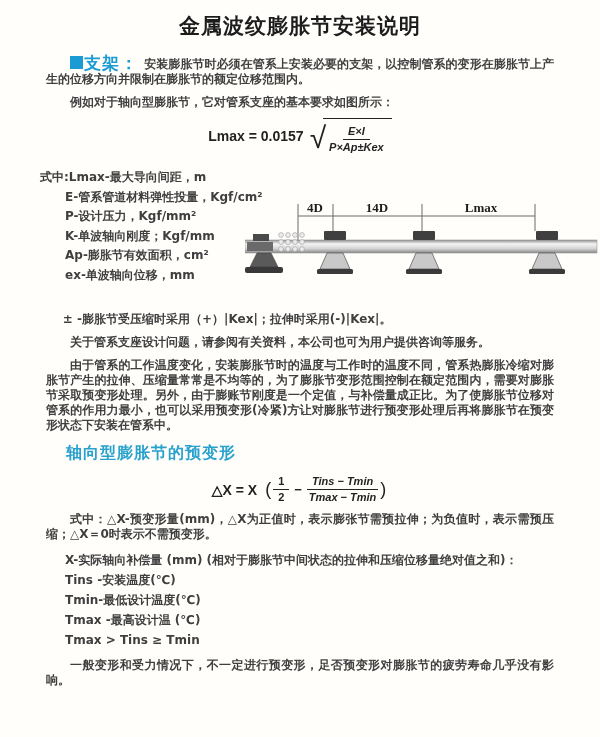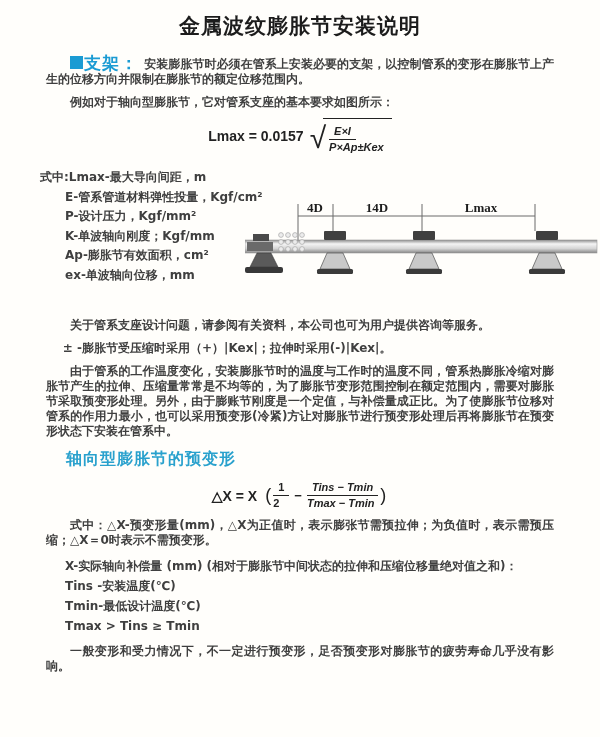--- a/index.html
+++ b/index.html
@@ -29,21 +29,21 @@
     vertical-align:-1px;margin-right:6px;
   }
   .sec-head-line{margin-top:14px;text-indent:1.6em;font-size:12px;}
   
   .formula-row{display:flex;align-items:center;justify-content:center;
     font-family:Liberation Sans, sans-serif;font-weight:700;color:#222;}
   .lmax-row{margin:8px 0 6px 0;}
   .f-lhs{font-size:14px;margin-right:6px;}
   .radical{font-size:30px;font-weight:400;line-height:26px;margin-right:-3px;transform:translateY(2px);}
   .rootbox{border-top:1.6px solid #222;padding:2px 8px 0 6px;}
-  .frac{display:inline-flex;flex-direction:column;align-items:flex-start;
+  .frac{display:inline-flex;flex-direction:column;align-items:center;
     font-style:italic;font-size:11px;line-height:13px;}
   .frac .num{border-bottom:1px solid #222;padding:0 5px 1px;}
   .frac .den{padding-top:1px;}
   .frac.upright{font-style:normal;}
   .paren{font-size:18px;font-weight:400;margin:0 2px;}
   .ax-row{margin:10px 0 8px 0;}
   .mid-op{margin:0 5px;font-size:13px;}
   
   .defs-row{position:relative;margin-top:14px;height:142px;}
   .def-line{font-size:12px;font-weight:600;line-height:19.5px;margin-left:27px;color:#3f3f3f;}
@@ -147,22 +147,22 @@
           <rect x="161" y="71" width="36" height="5" rx="1.5" fill="#3a3a3a"></rect>
         </g>
         <g>
           <rect x="291" y="33" width="22" height="9" rx="1" fill="#3f3f3f"></rect>
           <polygon points="294,55 310,55 317,71 287,71" fill="#c9c9c9" stroke="#4f4f4f" stroke-width="0.7"></polygon>
           <rect x="284" y="71" width="36" height="5" rx="1.5" fill="#3a3a3a"></rect>
         </g>
       </svg>
     </div>
 
+    <p class="para note-line pm-line">± -膨胀节受压缩时采用（+）|Kex|；拉伸时采用(-)|Kex|。</p>
     <p class="para">关于管系支座设计问题，请参阅有关资料，本公司也可为用户提供咨询等服务。</p>
-    <p class="para note-line pm-line">± -膨胀节受压缩时采用（+）|Kex|；拉伸时采用(-)|Kex|。</p>
 
     <p class="para">由于管系的工作温度变化，安装膨胀节时的温度与工作时的温度不同，管系热膨胀冷缩对膨胀节产生的拉伸、压缩量常常是不均等的，为了膨胀节变形范围控制在额定范围内，需要对膨胀节采取预变形处理。另外，由于膨账节刚度是一个定值，与补偿量成正比。为了使膨胀节位移对管系的作用力最小，也可以采用预变形(冷紧)方让对膨胀节进行预变形处理后再将膨胀节在预变形状态下安装在管系中。</p>
 
     <div class="sub-heading">轴向型膨胀节的预变形</div>
 
     <div class="formula-row ax-row">
       <span class="f-lhs">△X = X</span>
       <span class="paren">(</span>
       <span class="frac upright">
         <span class="num">1</span>
@@ -173,17 +173,18 @@
         <span class="num">Tins − Tmin</span>
         <span class="den">Tmax − Tmin</span>
       </span>
       <span class="paren">)</span>
     </div>
 
     <p class="para">式中：△X-预变形量(mm)，△X为正值时，表示膨张节需预拉伸；为负值时，表示需预压缩；△X＝0时表示不需预变形。</p>
     <div class="plain-line">X-实际轴向补偿量 (mm) (相对于膨胀节中间状态的拉伸和压缩位移量绝对值之和)：</div>
     <div class="plain-line">Tins -安装温度(℃)</div>
     <div class="plain-line">Tmin-最低设计温度(℃)</div>
+    <div class="plain-line">Tmax -最高设计温 (℃)</div>
     <div class="plain-line">Tmax &gt; Tins ≥ Tmin</div>
     <p class="para">一般变形和受力情况下，不一定进行预变形，足否预变形对膨胀节的疲劳寿命几乎没有影响。</p>
 
   </div>
 </div>
 
 </body></html>

